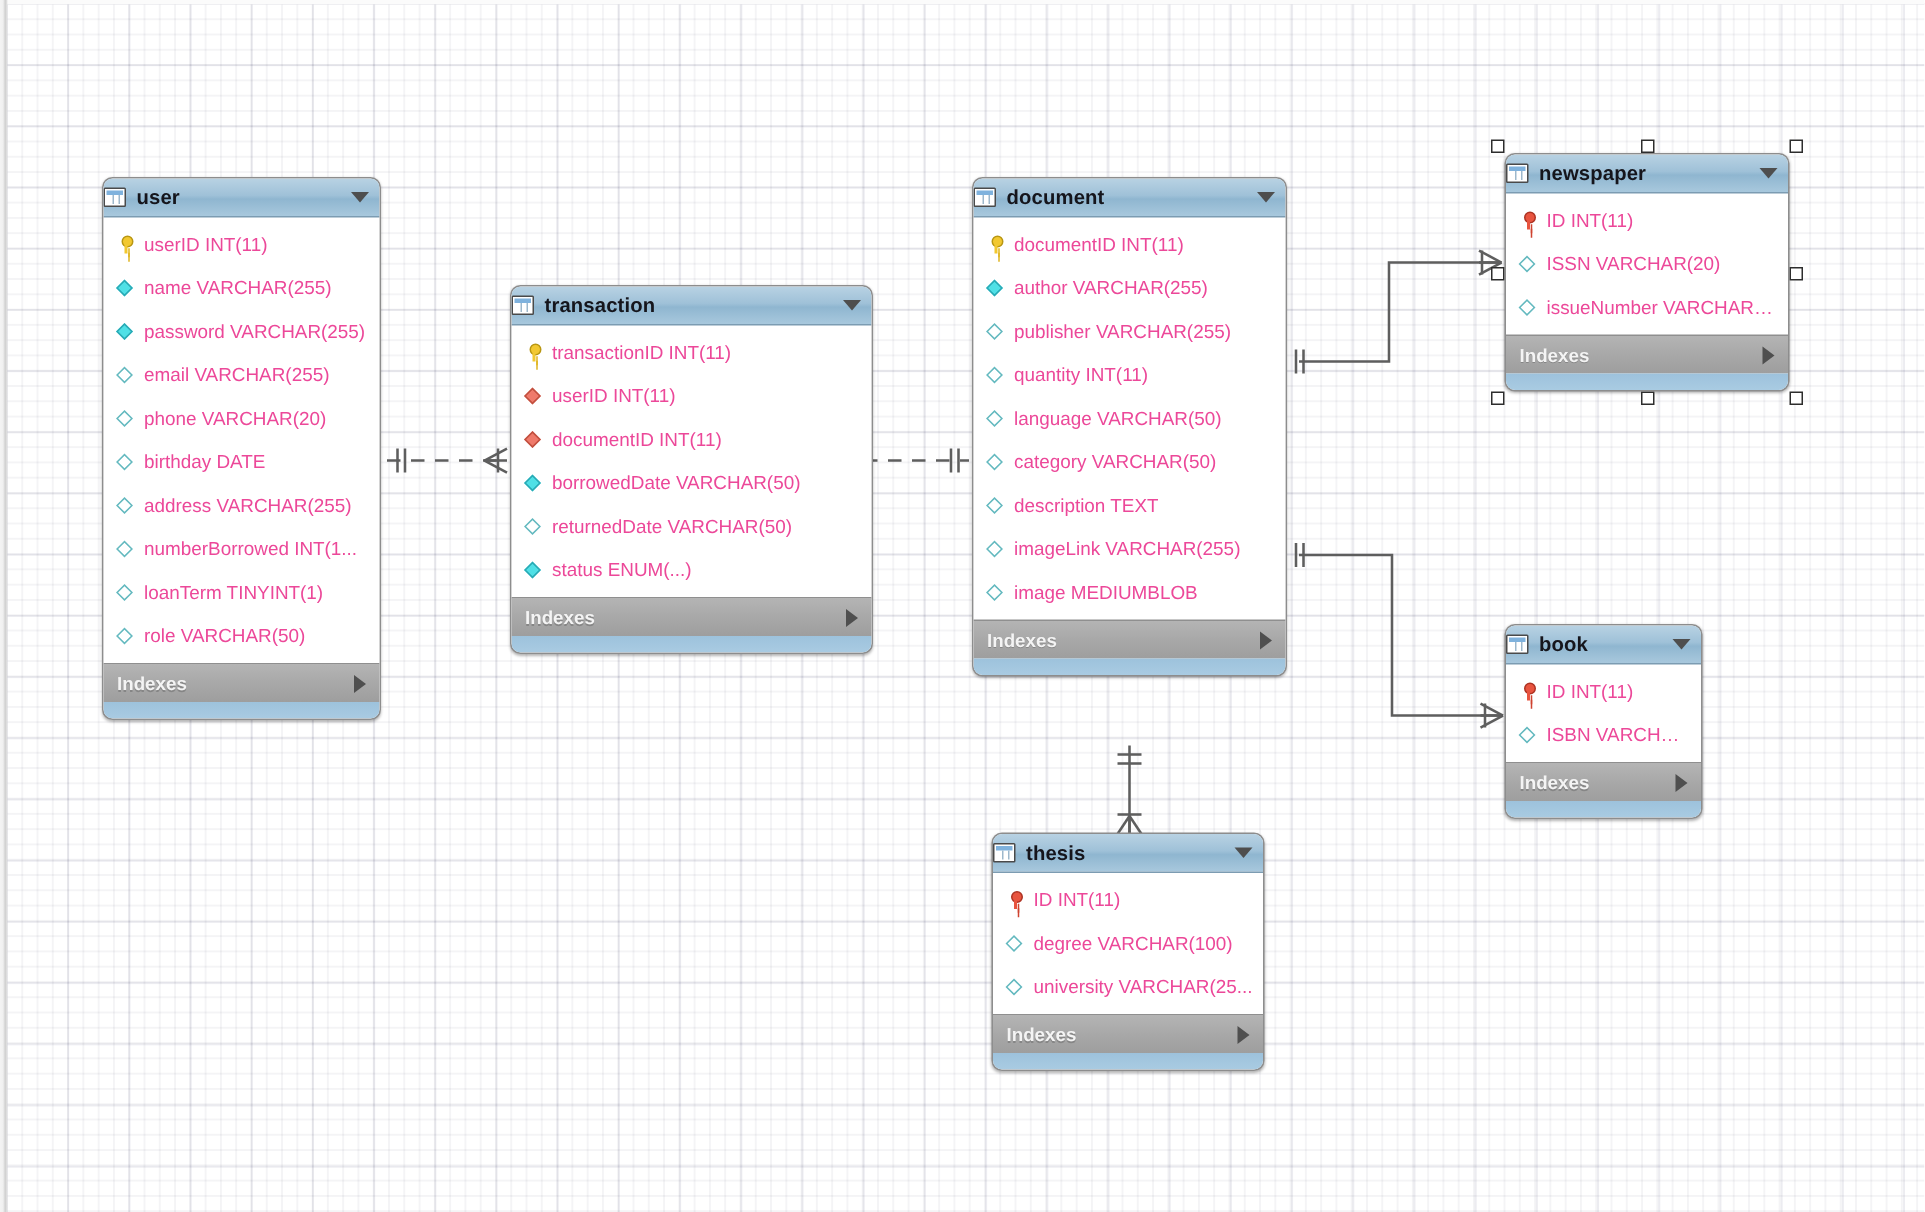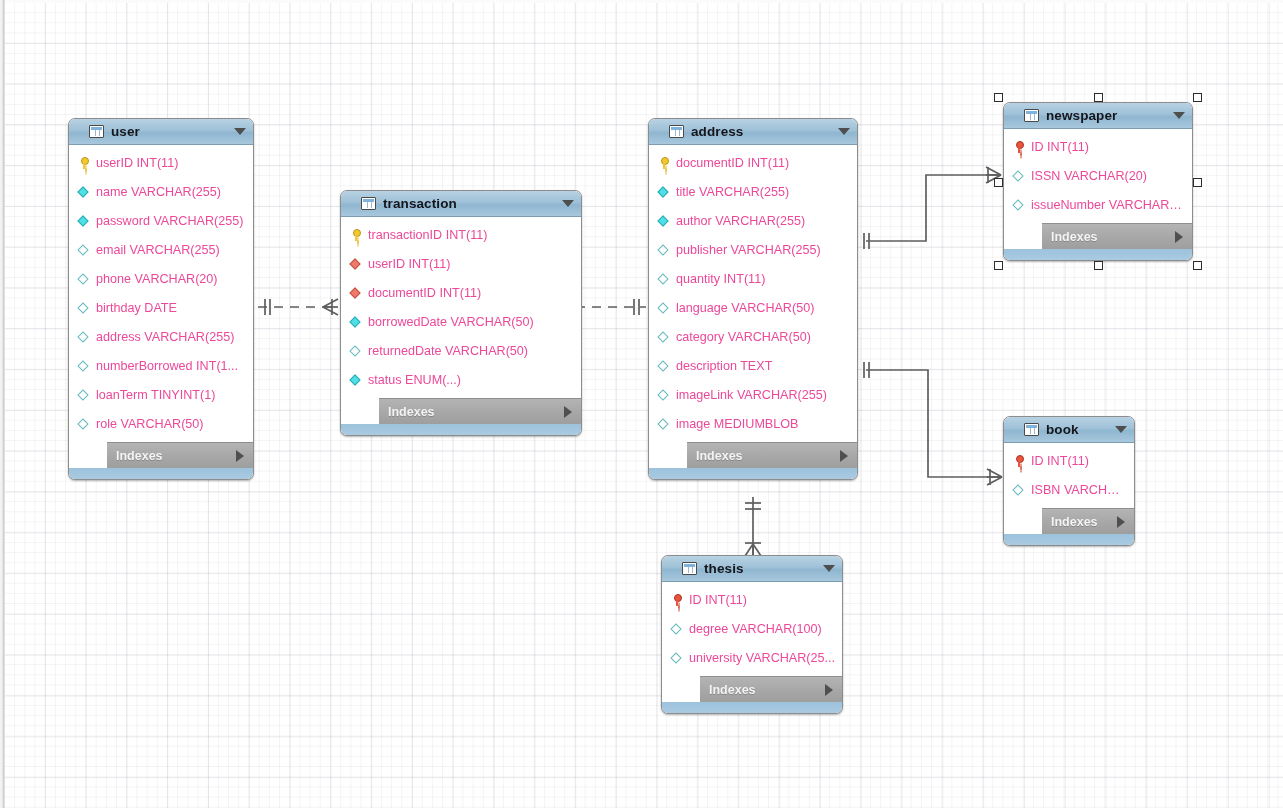--- a/index.html
+++ b/index.html
@@ -59,21 +59,21 @@
     border-radius: 7px;
     background: #ffffff;
     border: 1px solid #8d8d8d;
     box-shadow: 0 1px 2px rgba(0,0,0,0.30);
     overflow: hidden;
   }
   .tbl-header {
     height: 26px;
     display: flex;
     align-items: center;
-    padding: 0 7px 0 20px;
+    padding: 0 7px 0 0;
     background: linear-gradient(to bottom, #b8d2e3 0%, #9fc1d8 45%, #8fb6d0 55%, #a8c8dd 100%);
     border-bottom: 1px solid #7c9cb2;
     position: relative;
   }
   .tbl-icon {
     width: 15px; height: 13px;
     border: 1px solid #4a4a4a;
     background: #ffffff;
     border-radius: 1px;
     margin-right: 7px;
@@ -166,21 +166,20 @@
   .icon-null .dia { background: #ffffff; border: 1px solid #63b9bf; }
   .icon-fk .dia   { background: #ef7a6b; border: 1px solid #c0503f; }
 
   .idx-bar {
     height: 26px;
     display: flex;
     align-items: center;
     padding: 0 9px 0 9px;
     background: linear-gradient(to bottom, #b4b4b4 0%, #a8a8a8 50%, #9e9e9e 100%);
     border-top: 1px solid #8f8f8f;
-    margin-left: 38px;
   }
   .idx-label {
     font-size: 12.5px;
     font-weight: bold;
     color: #f4f4f4;
     flex: 1 1 auto;
     text-shadow: 0 1px 0 rgba(0,0,0,0.18);
   }
   .idx-arrow {
     width: 0; height: 0;
@@ -391,33 +390,27 @@
         </div>
         <div class="idx-bar">
           <span class="idx-label">Indexes</span>
           <span class="idx-arrow"></span>
         </div>
         <div class="tbl-footer"></div>
       </div>
       <div class="table-fig" style="left: 648px; top: 118px; width: 210px;">
         <div class="tbl-header">
           <span class="tbl-icon"></span>
-          <span class="tbl-title">address</span>
+          <span class="tbl-title">document</span>
           <span class="caret"></span>
         </div>
         <div class="cols">
           <div class="col-row">
             <span class="cicon icon-pk"></span>
             <span class="col-label">documentID INT(11)</span>
-          </div>
-          <div class="col-row">
-            <span class="cicon icon-nn">
-              <span class="dia"></span>
-            </span>
-            <span class="col-label">title VARCHAR(255)</span>
           </div>
           <div class="col-row">
             <span class="cicon icon-nn">
               <span class="dia"></span>
             </span>
             <span class="col-label">author VARCHAR(255)</span>
           </div>
           <div class="col-row">
             <span class="cicon icon-null">
               <span class="dia"></span>

